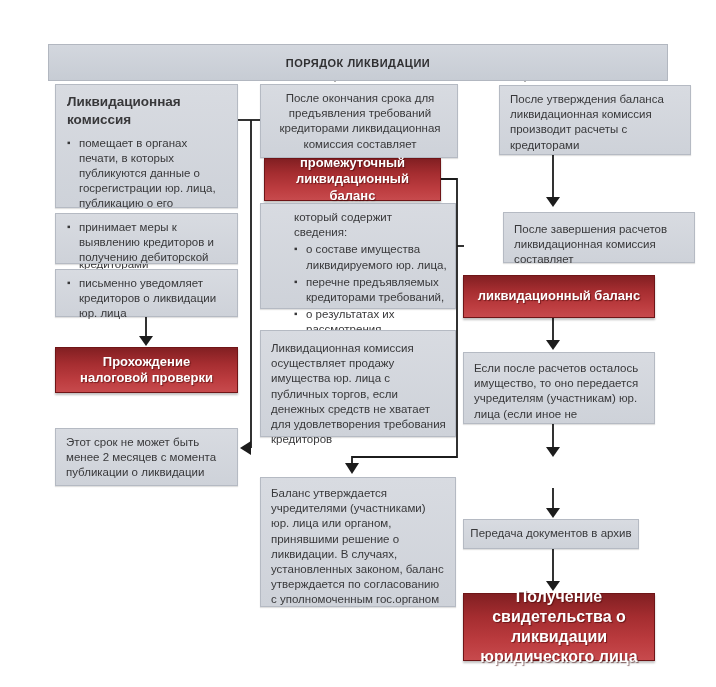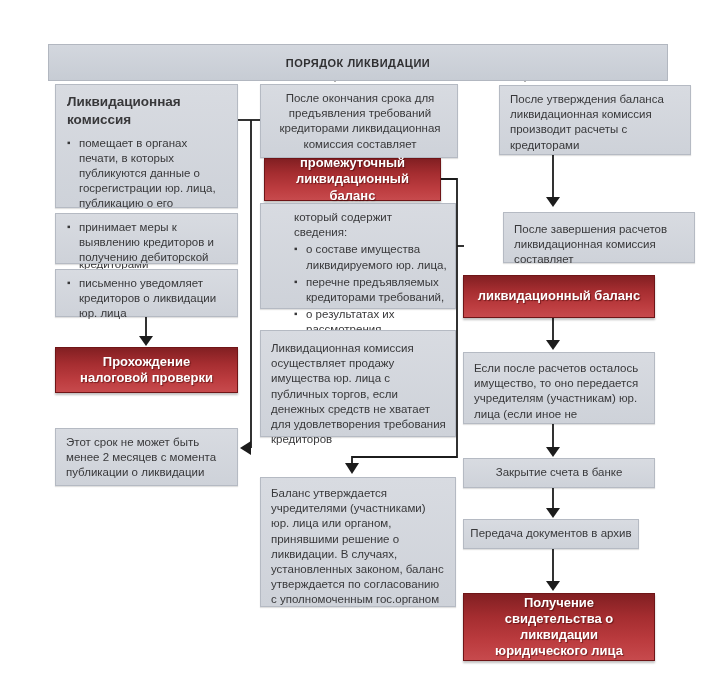--- a/index.html
+++ b/index.html
@@ -143,19 +143,18 @@
   <div class="gbox" style="left:260px; top:477px; width:196px; height:130px; padding-top:8px;">Баланс утверждается учредителями (участниками) юр. лица или органом, принявшими решение о ликвидации. В случаях, установленных законом, баланс утверждается по согласованию с уполномоченным гос.органом</div>
 
   <div class="gbox" style="left:463px; top:85px; width:192px; height:70px;margin-left:36px;">После утверждения баланса ликвидационная комиссия производит расчеты с кредиторами</div>
 
   <div class="gbox" style="left:463px; top:212px; width:192px; height:51px; padding-top:9px;margin-left:40px;">После завершения расчетов ликвидационная комиссия составляет</div>
 
   <div class="rbox" style="left:463px; top:275px; width:192px; height:43px;">ликвидационный баланс</div>
 
   <div class="gbox" style="left:463px; top:352px; width:192px; height:72px; padding-top:8px;">Если после расчетов осталось имущество, то оно передается учредителям (участникам) юр. лица (если иное не</div>
 
-  <div class="gbox center" style="left:463px; top:458px; width:192px; height:30px;">Закрытие счета в банке</div>
 
   <div class="gbox center" style="left:463px; top:519px; width:176px; height:30px;">Передача документов в архив</div>
 
-  <div class="rbox" style="left:463px; top:593px; width:192px; height:68px; font-size:13px;">Получение свидетельства о ликвидации юридического лица</div>
+  <div class="rbox" style="left:463px; top:593px; width:192px; height:68px; font-size:16px;">Получение свидетельства о ликвидации юридического лица</div>
 
 </div>
 
 </body></html>

